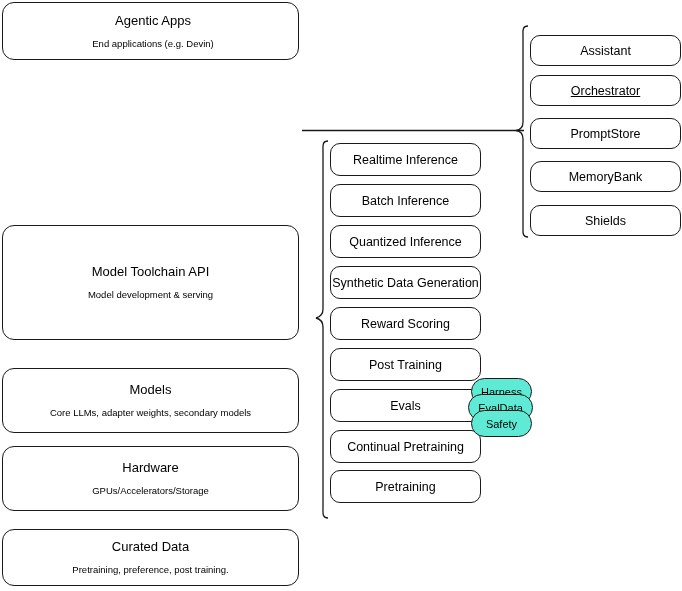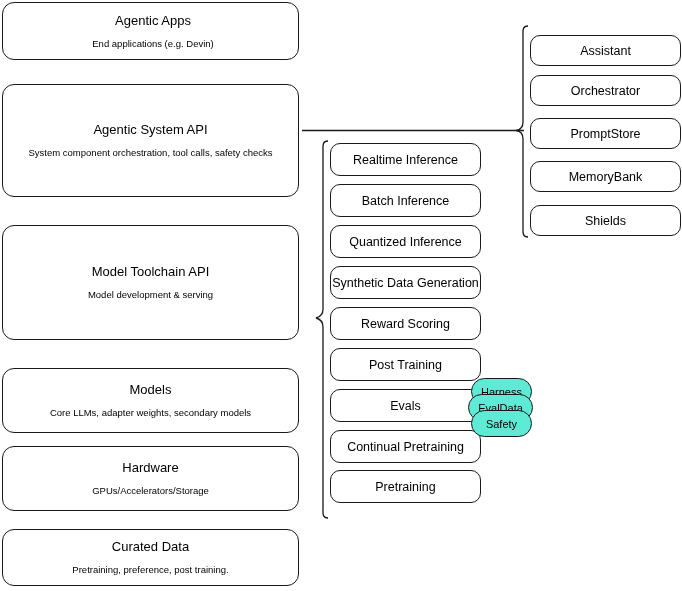--- a/index.html
+++ b/index.html
@@ -121,24 +121,20 @@
              C 320 319, 323 321, 323 327
              L 323 508
              C 323 513, 322 518, 328 518"></path>
   </svg>
 
   <div class="node layer-node" style="top:2px; height:58px;padding-left:13px;">
     <div class="title">Agentic Apps</div>
     <div class="subtitle">End applications (e.g. Devin)</div>
   </div>
 
-  <div class="node layer-node" style="top:84px; height:113px;">
-    <div class="title">Agentic System API</div>
-    <div class="subtitle">System component orchestration, tool calls, safety checks</div>
-  </div>
 
   <div class="node layer-node" style="top:225px; height:115px;">
     <div class="title">Model Toolchain API</div>
     <div class="subtitle">Model development &amp; serving</div>
   </div>
 
   <div class="node layer-node" style="top:368px; height:65px;">
     <div class="title">Models</div>
     <div class="subtitle">Core LLMs, adapter weights, secondary models</div>
   </div>
@@ -181,26 +177,26 @@
     <div class="title">Pretraining</div>
   </div>
 
   <div class="pill" style="left:471px; top:378px; width:61px;">Harness</div>
   <div class="pill" style="left:468px; top:394px; width:65px;">EvalData</div>
   <div class="pill" style="left:471px; top:410px; width:61px;">Safety</div>
 
   <div class="node sys-node" style="top:35px;">
     <div class="title">Assistant</div>
   </div>
-  <div class="node sys-node" style="top:75px;">
+  <div class="node sys-node" style="top:75px;text-decoration:underline;">
     <div class="title">Orchestrator</div>
   </div>
   <div class="node sys-node" style="top:118px;">
     <div class="title">PromptStore</div>
   </div>
-  <div class="node sys-node" style="top:161px;">
+  <div class="node sys-node" style="top:161px;border-radius:11px;">
     <div class="title">MemoryBank</div>
   </div>
   <div class="node sys-node" style="top:205px;">
     <div class="title">Shields</div>
   </div>
 
 </div>
 
 </body></html>

